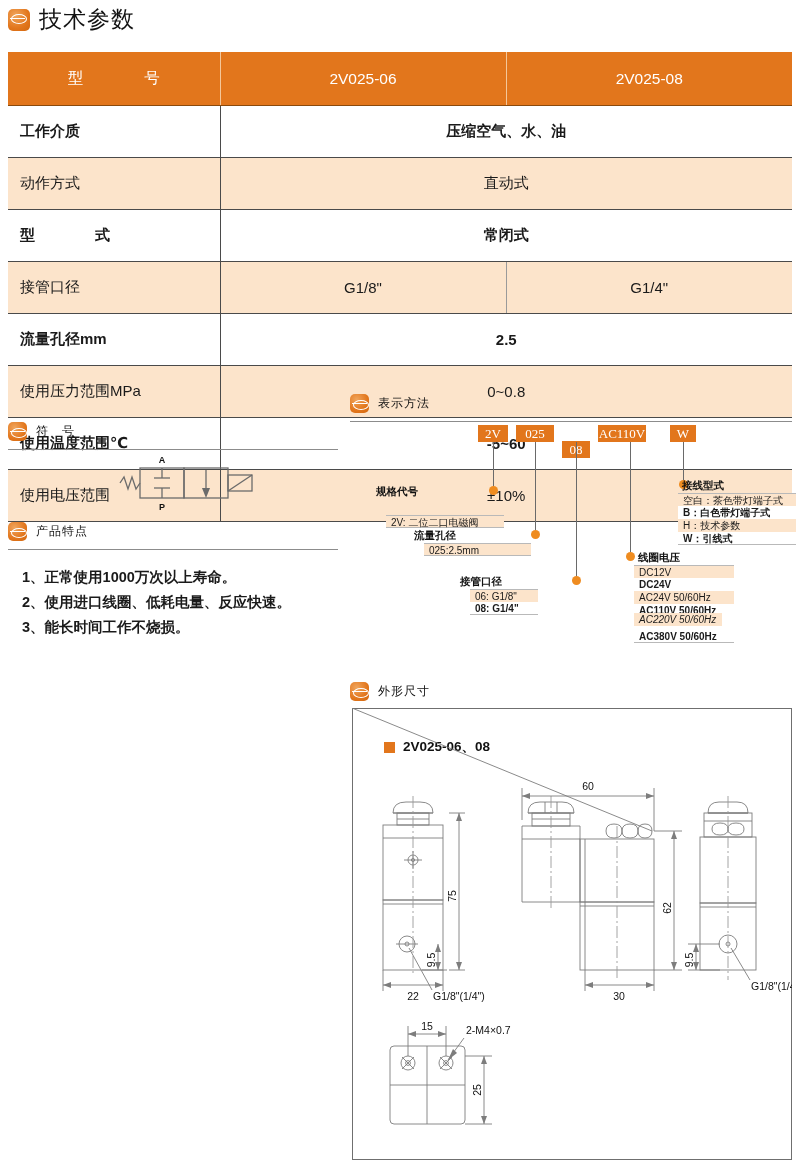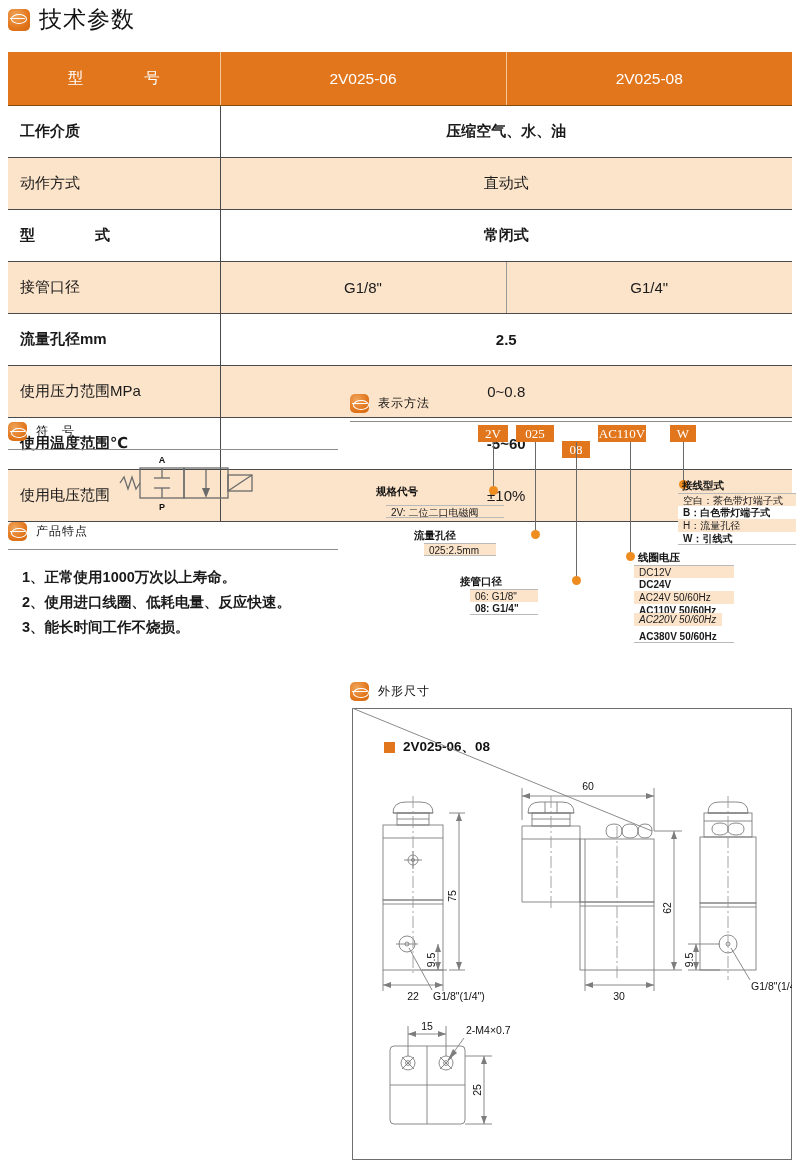--- a/index.html
+++ b/index.html
@@ -220,45 +220,45 @@
 <div id="model-rule"></div>
 <div id="model-area">
     <div class="code-box" style="left: 128px; top: 1px; width: 30px;">2V</div>
     <div class="code-box" style="left: 166px; top: 1px; width: 38px;">025</div>
     <div class="code-box" style="left: 212px; top: 17px; width: 28px;">08</div>
     <div class="code-box" style="left: 248px; top: 1px; width: 48px;">AC110V</div>
     <div class="code-box" style="left: 320px; top: 1px; width: 26px;">W</div>
     <div class="lead" style="left: 143px; top: 18px; height: 44px;"></div>
     <div class="dot" style="left: 138.5px; top: 62px;"></div>
     <div class="grp-title" style="top: 61px; left: 0px; width: 68px; text-align: right;">规格代号</div>
-    <div class="opt shade ruled topruled" style="left: 36px; top: 81px; width: 118px;">2V: 二位二口电磁阀</div>
+    <div class="opt shade ruled topruled" style="left: 36px; top: 91px; width: 118px;">2V: 二位二口电磁阀</div>
     <div class="lead" style="left: 185px; top: 18px; height: 88px;"></div>
     <div class="dot" style="left: 180.5px; top: 106px;"></div>
     <div class="grp-title" style="top: 105px; left: 0px; width: 106px; text-align: right;">流量孔径</div>
-    <div class="opt shade ruled topruled" style="left: 74px; top: 119px; width: 72px;">025:2.5mm</div>
+    <div class="opt shade ruled topruled" style="left: 74px; top: 119px; width: 107px;">025:2.5mm</div>
     <div class="lead" style="left: 226px; top: 18px; height: 134px;"></div>
     <div class="dot" style="left: 221.5px; top: 152px;"></div>
     <div class="grp-title" style="top: 151px; left: 0px; width: 152px; text-align: right;">接管口径</div>
     <div class="opt shade topruled" style="left: 120px; top: 165px; width: 68px;">06: G1/8"</div>
     <div class="opt plain ruled" style="left: 120px; top: 178px; width: 68px;">08: G1/4"</div>
     <div class="lead" style="left: 280px; top: 18px; height: 110px;"></div>
     <div class="dot" style="left: 275.5px; top: 128px;"></div>
     <div class="grp-title" style="top: 127px; left: 288px;">线圈电压</div>
     <div class="opt shade topruled" style="left: 284px; top: 141px; width: 100px;">DC12V</div>
     <div class="opt plain" style="left: 284px; top: 154px; width: 100px;">DC24V</div>
     <div class="opt shade" style="left: 284px; top: 167px; width: 100px;">AC24V   50/60Hz</div>
     <div class="opt plain" style="left: 284px; top: 180px; width: 100px;">AC110V  50/60Hz</div>
     <div class="opt shade" style="left: 284px; top: 189px; width: 88px; font-style: italic;">AC220V  50/60Hz</div>
     <div class="opt plain ruled" style="left: 284px; top: 206px; width: 100px;">AC380V  50/60Hz</div>
     <div class="lead" style="left: 333px; top: 18px; height: 38px;"></div>
     <div class="dot" style="left: 328.5px; top: 56px;"></div>
     <div class="grp-title" style="top: 55px; left: 332px;">接线型式</div>
     <div class="opt shade topruled" style="left: 328px; top: 69px; width: 118px;">空白：茶色带灯端子式</div>
     <div class="opt plain" style="left: 328px; top: 82px; width: 118px;">B：白色带灯端子式</div>
-    <div class="opt shade" style="left: 328px; top: 95px; width: 118px;">H：流量孔径</div>
+    <div class="opt shade" style="left: 328px; top: 95px; width: 118px;">H：技术参数</div>
     <div class="opt plain ruled" style="left: 328px; top: 108px; width: 118px;">W：引线式</div>
   </div>
 
 <div id="dim-head" class="sec-head">
   <span class="sec-icon"></span>
   <span class="sec-title">外形尺寸</span>
 </div>
 <div id="dim-box"></div>
 <div id="dim-model">
   <span class="sq"></span>

